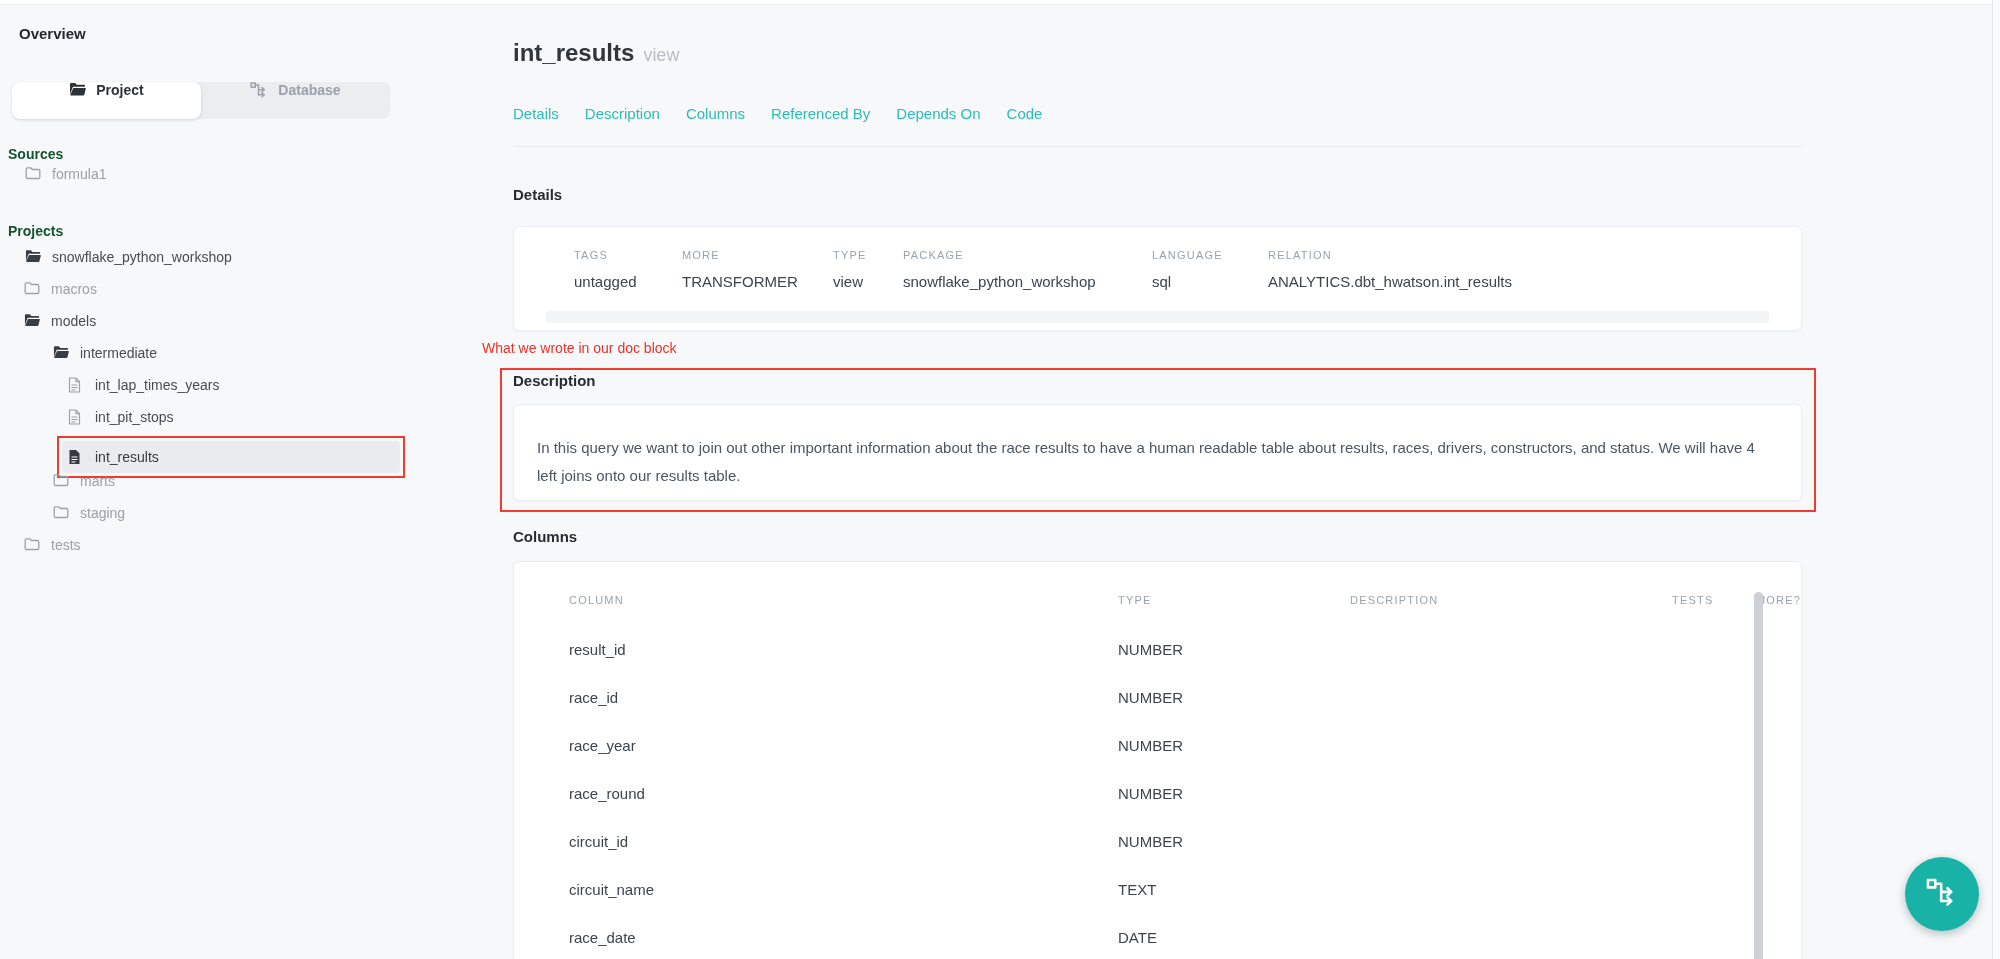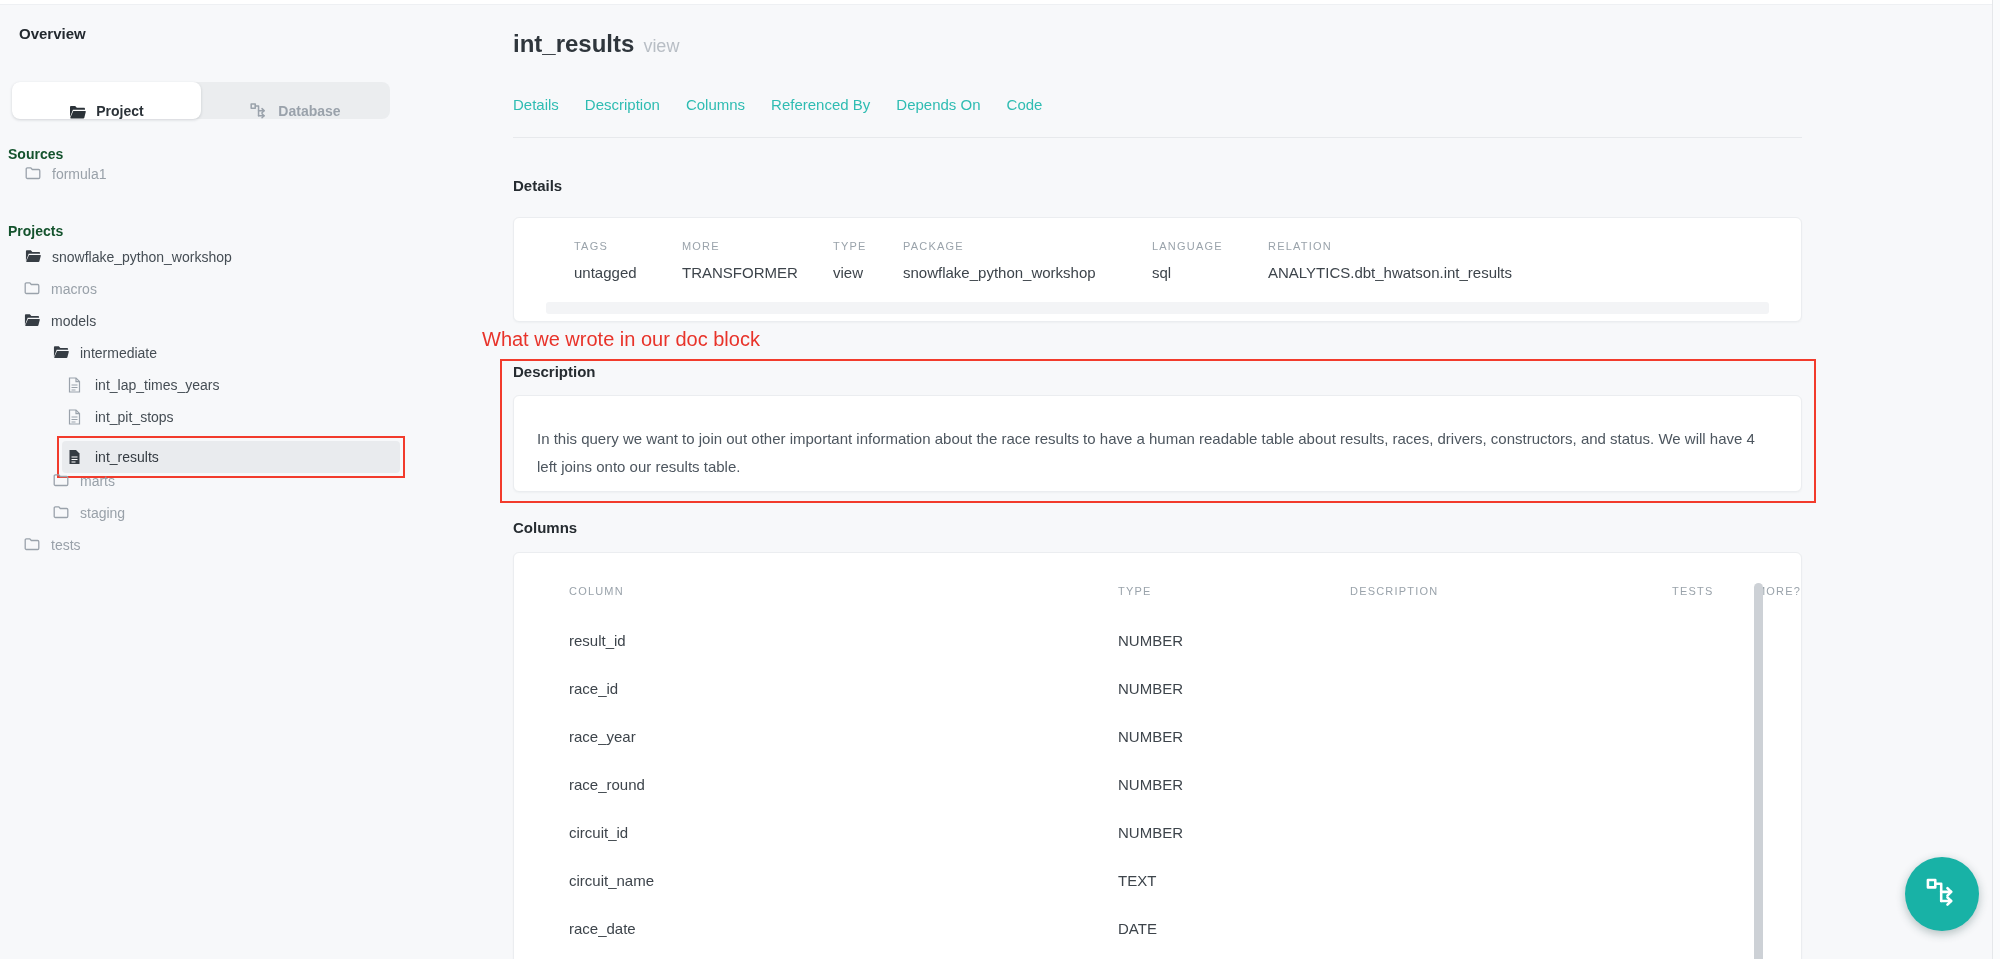--- a/index.html
+++ b/index.html
@@ -12,21 +12,21 @@
     background:#fafbfc; border-left:1px solid #e5e7ea; z-index:5; }
 
   .layout { display:flex; width:1808px; height:959px; }
 
   
   .sidebar { width:437px; flex:0 0 437px; padding-top:25px; }
   .overview { margin-left:19px; font-size:15px; font-weight:bold; color:#23292f; line-height:18px; }
 
   .seg-tabs { margin:39px 0 0 12px; width:378px; height:37px; display:flex;
     background:#ebedef; border-radius:8px; }
-  .seg { flex:1; display:flex; align-items:flex-end; justify-content:center;
+  .seg { flex:1; display:flex; align-items:flex-start; justify-content:center;
     font-size:14px; font-weight:bold; border-radius:8px; cursor:pointer; gap:10px; }
   .seg.active { background:#ffffff; color:#2b3238; box-shadow:0 1px 3px rgba(40,50,60,.18); }
   .seg.inactive { color:#9aa2ab; }
   .seg .ic { display:inline-flex; }
 
   .side-label { margin-left:8px; font-size:14px; font-weight:bold; color:#14532d; line-height:16px; }
   .lbl-sources { margin-top:27px; }
   .lbl-projects { margin-top:25px; }
 
   .tree { margin-top:10px; }
@@ -37,21 +37,21 @@
   .d0 { padding-left:25px; } .d1 { padding-left:24px; }
   .d2 { padding-left:53px; } .d3 { padding-left:68px; }
   .ic-dark { color:#363d44; } .ic-gray { color:#9aa2ab; }
 
   .red-box { margin:-5px 0 -5px 57px; width:348px; border:2px solid #f23b2c; padding:3px; }
   .sel-row { height:32px; background:#e9ebee; border-radius:4px; display:flex;
     align-items:center; padding-left:6px; font-size:14px; color:#343b42; font-weight:500; cursor:pointer; }
   .sel-row .ic { width:16px; display:inline-flex; margin-right:11px; }
 
   
-  .main { flex:1; padding:7px 118px 0 76px; position:relative; }
+  .main { flex:1; padding:16px 118px 0 76px; position:relative; }
   .title-row { margin-top:22px; line-height:30px; }
   .model-title { font-size:24px; font-weight:bold; color:#2f363c; display:inline; }
   .model-kind { font-size:18px; color:#b8bec5; margin-left:9px; }
 
   .nav { margin-top:34px; display:flex; gap:26px; }
   .nav a { font-size:15px; color:#2fbcb2; text-decoration:none; line-height:18px; cursor:pointer; }
 
   .divider { margin-top:23px; border-top:1px solid #e7e9ec; }
 
   .sec-head { font-size:15px; font-weight:bold; color:#262c31; line-height:16px; }
@@ -62,21 +62,21 @@
 
   .details-card { margin-top:23px; padding:22px 0 7px 60px; }
   .drow { display:flex; }
   .dcol { line-height:12px; }
   .dcol .dlab { font-size:11px; letter-spacing:1.2px; color:#9aa3ab; line-height:12px; }
   .dcol .dval { margin-top:13px; font-size:15px; color:#3d444b; line-height:16px; }
   .w-tags{width:108px;} .w-owner{width:151px;} .w-type{width:70px;}
   .w-package{width:249px;} .w-lang{width:116px;} .w-rel{flex:1;}
   .gray-strip { margin:21px 32px 0 -28px; height:12px; background:#f3f4f6; border-radius:3px; }
 
-  .annotation { margin:8px 0 0 -31px; font-size:20px; color:#e8332a; line-height:18px; }
+  .annotation { margin:8px 0 0 -31px; font-size:14px; color:#e8332a; line-height:18px; }
 
   .red-wrap { margin:11px -14px 0 -13px; border:2px solid #f23b2c; padding:3px 12px 9px 11px; }
   .desc-card { margin-top:15px; padding:29px 40px 0 23px; height:97px; }
   .desc-text { font-size:15px; color:#4d565f; line-height:28px; }
 
   .sec-columns { margin-top:17px; }
   .columns-card { margin-top:16px; height:460px; overflow:hidden; position:relative;
     padding:30px 0 0 55px; }
   .tgrid { display:grid; grid-template-columns:549px 232px 322px 84px 1fr; align-items:center; }
   .thead { line-height:16px; }

